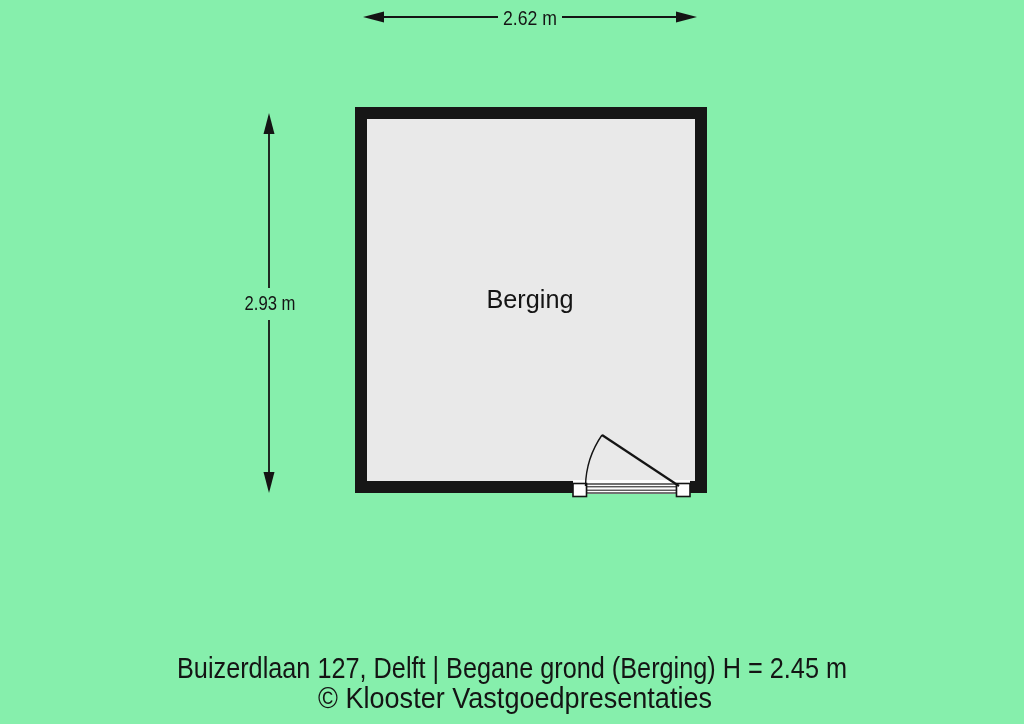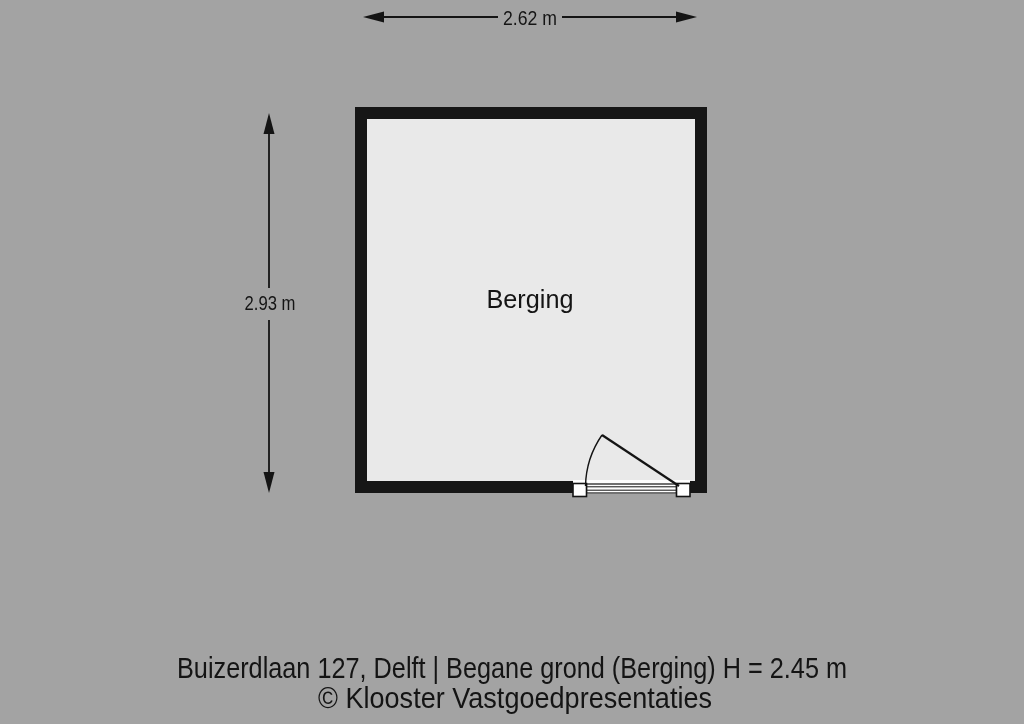--- a/index.html
+++ b/index.html
@@ -4,21 +4,21 @@
 <style>
   html, body {
     margin: 0;
     padding: 0;
     background: #ffffff;
   }
   .stage {
     position: relative;
     width: 1024px;
     height: 724px;
-    background: #a3a3a3;
+    background: #86efac;
     overflow: hidden;
     font-family: "Liberation Sans", sans-serif;
   }
   svg { display: block; }
   .dim-line {
     stroke: #141414;
     stroke-width: 1.8;
     fill: none;
   }
   .arrowhead {

